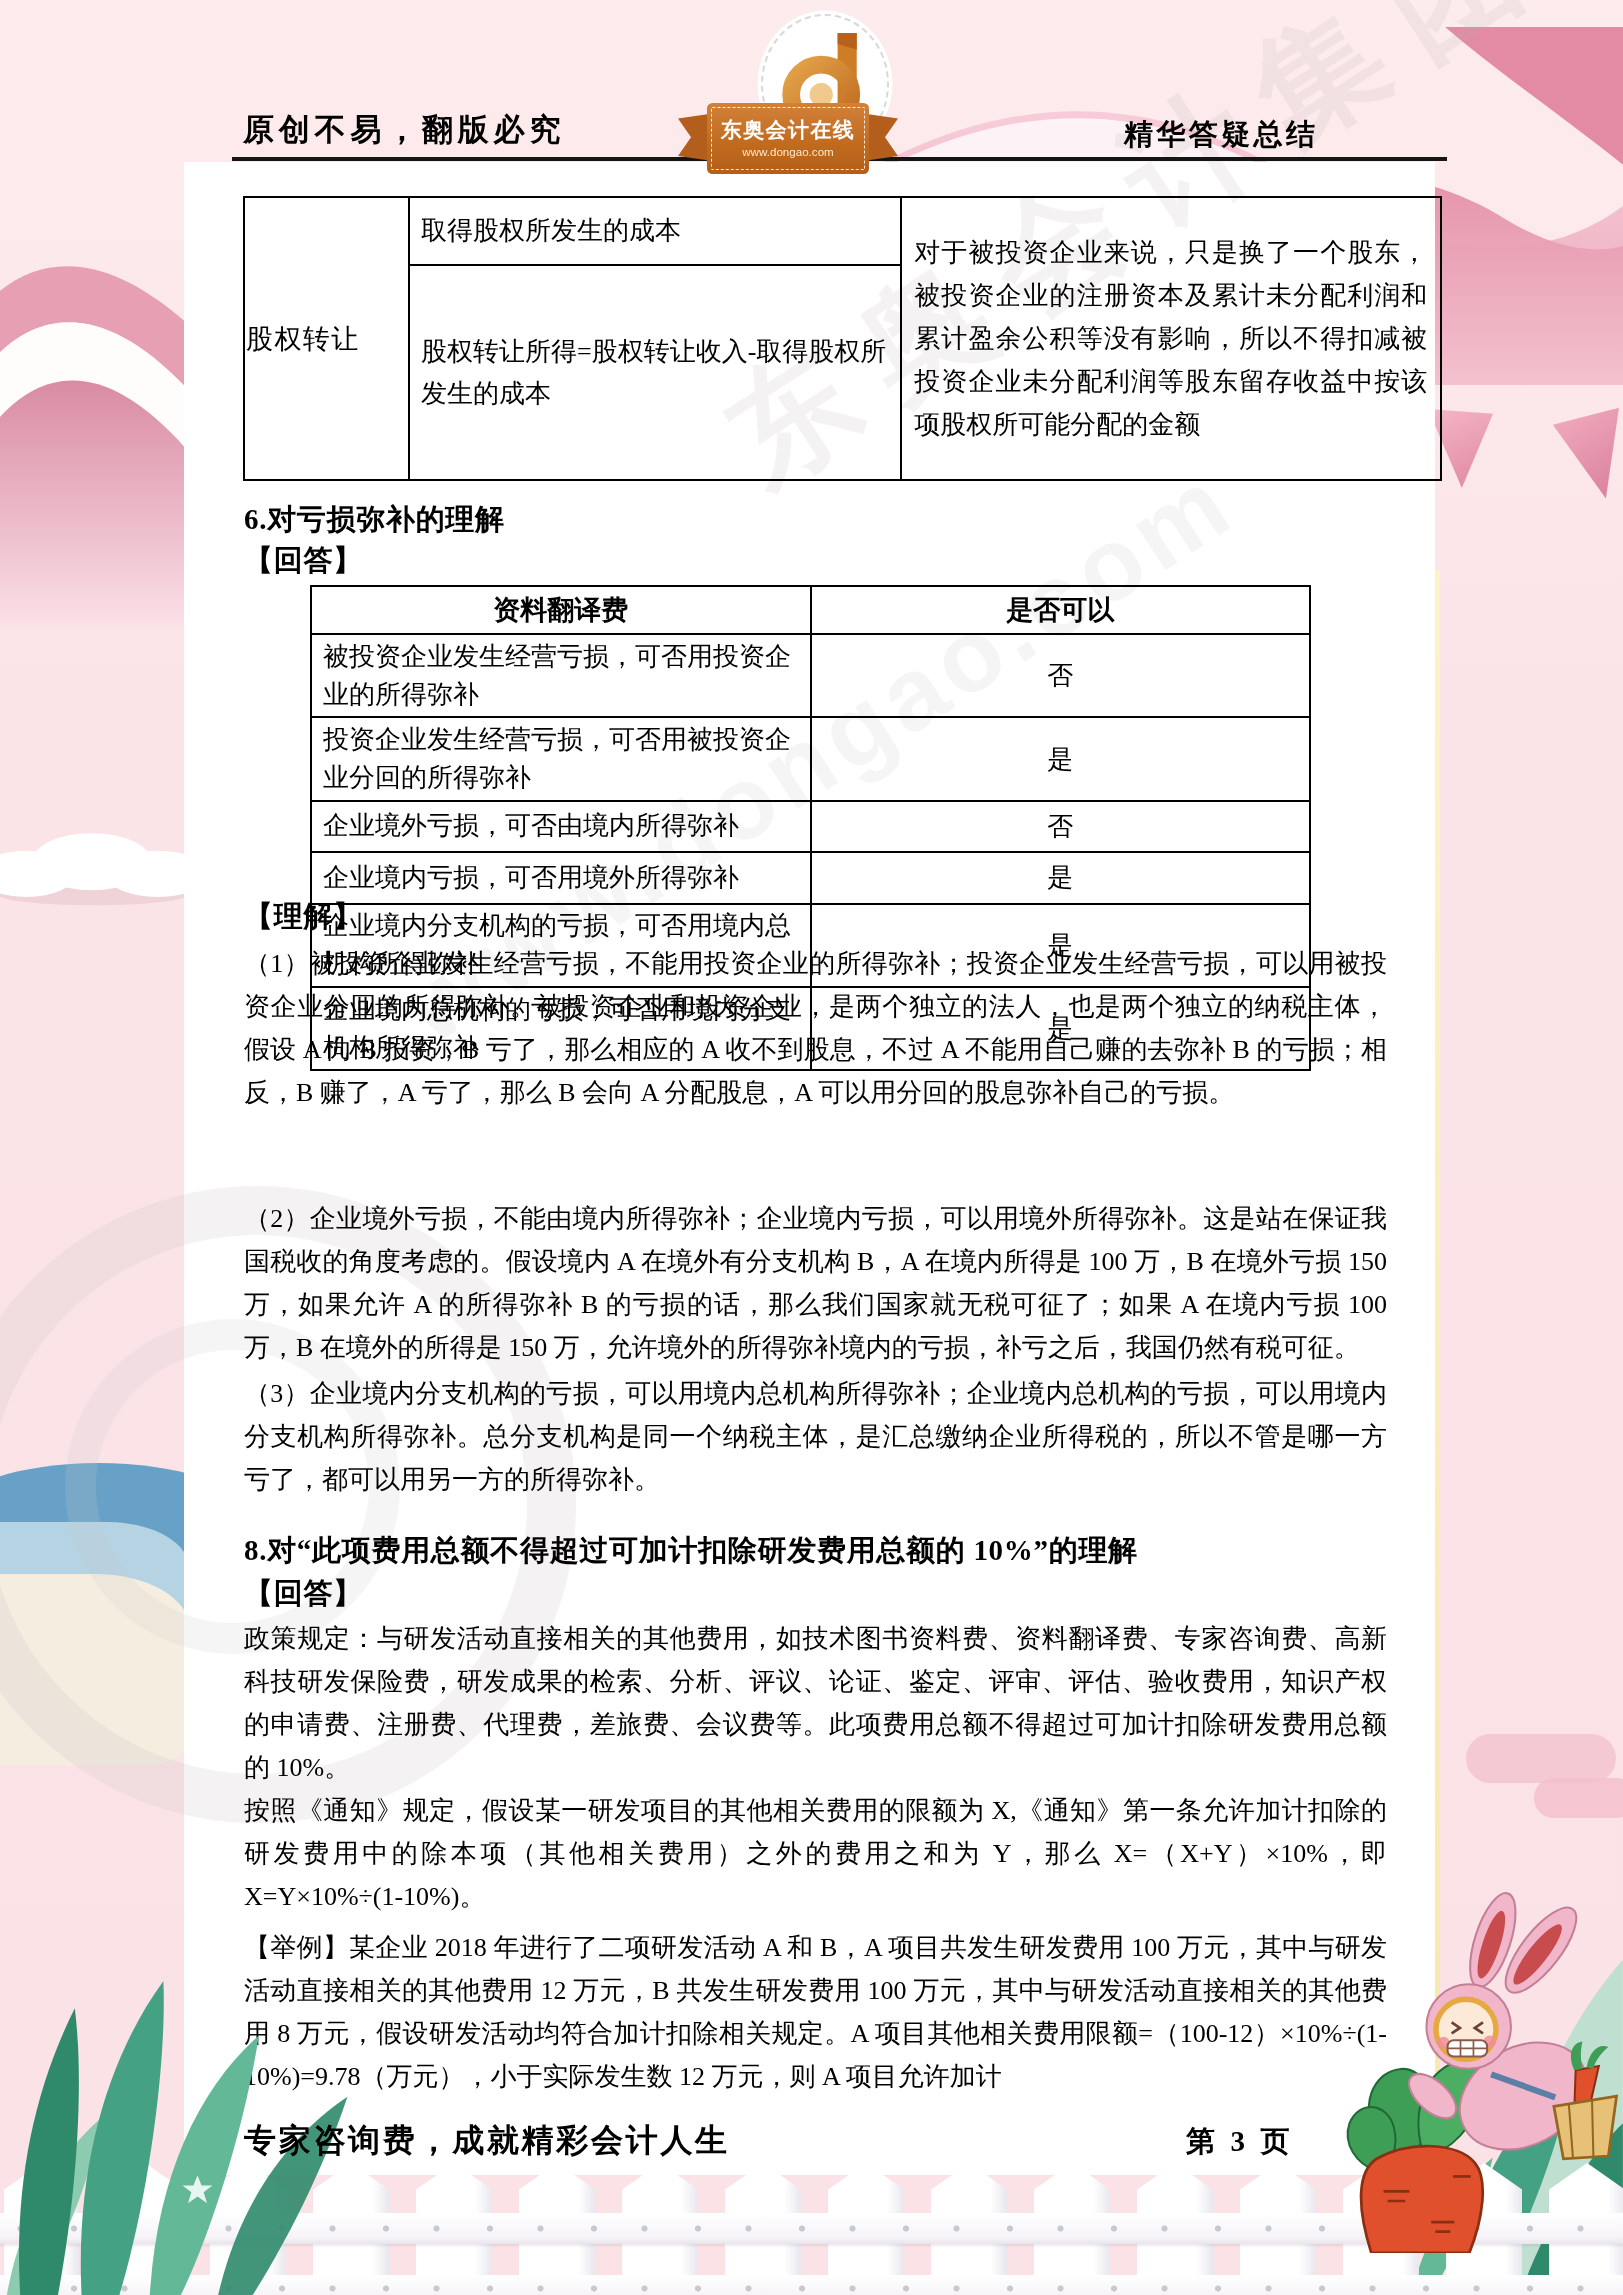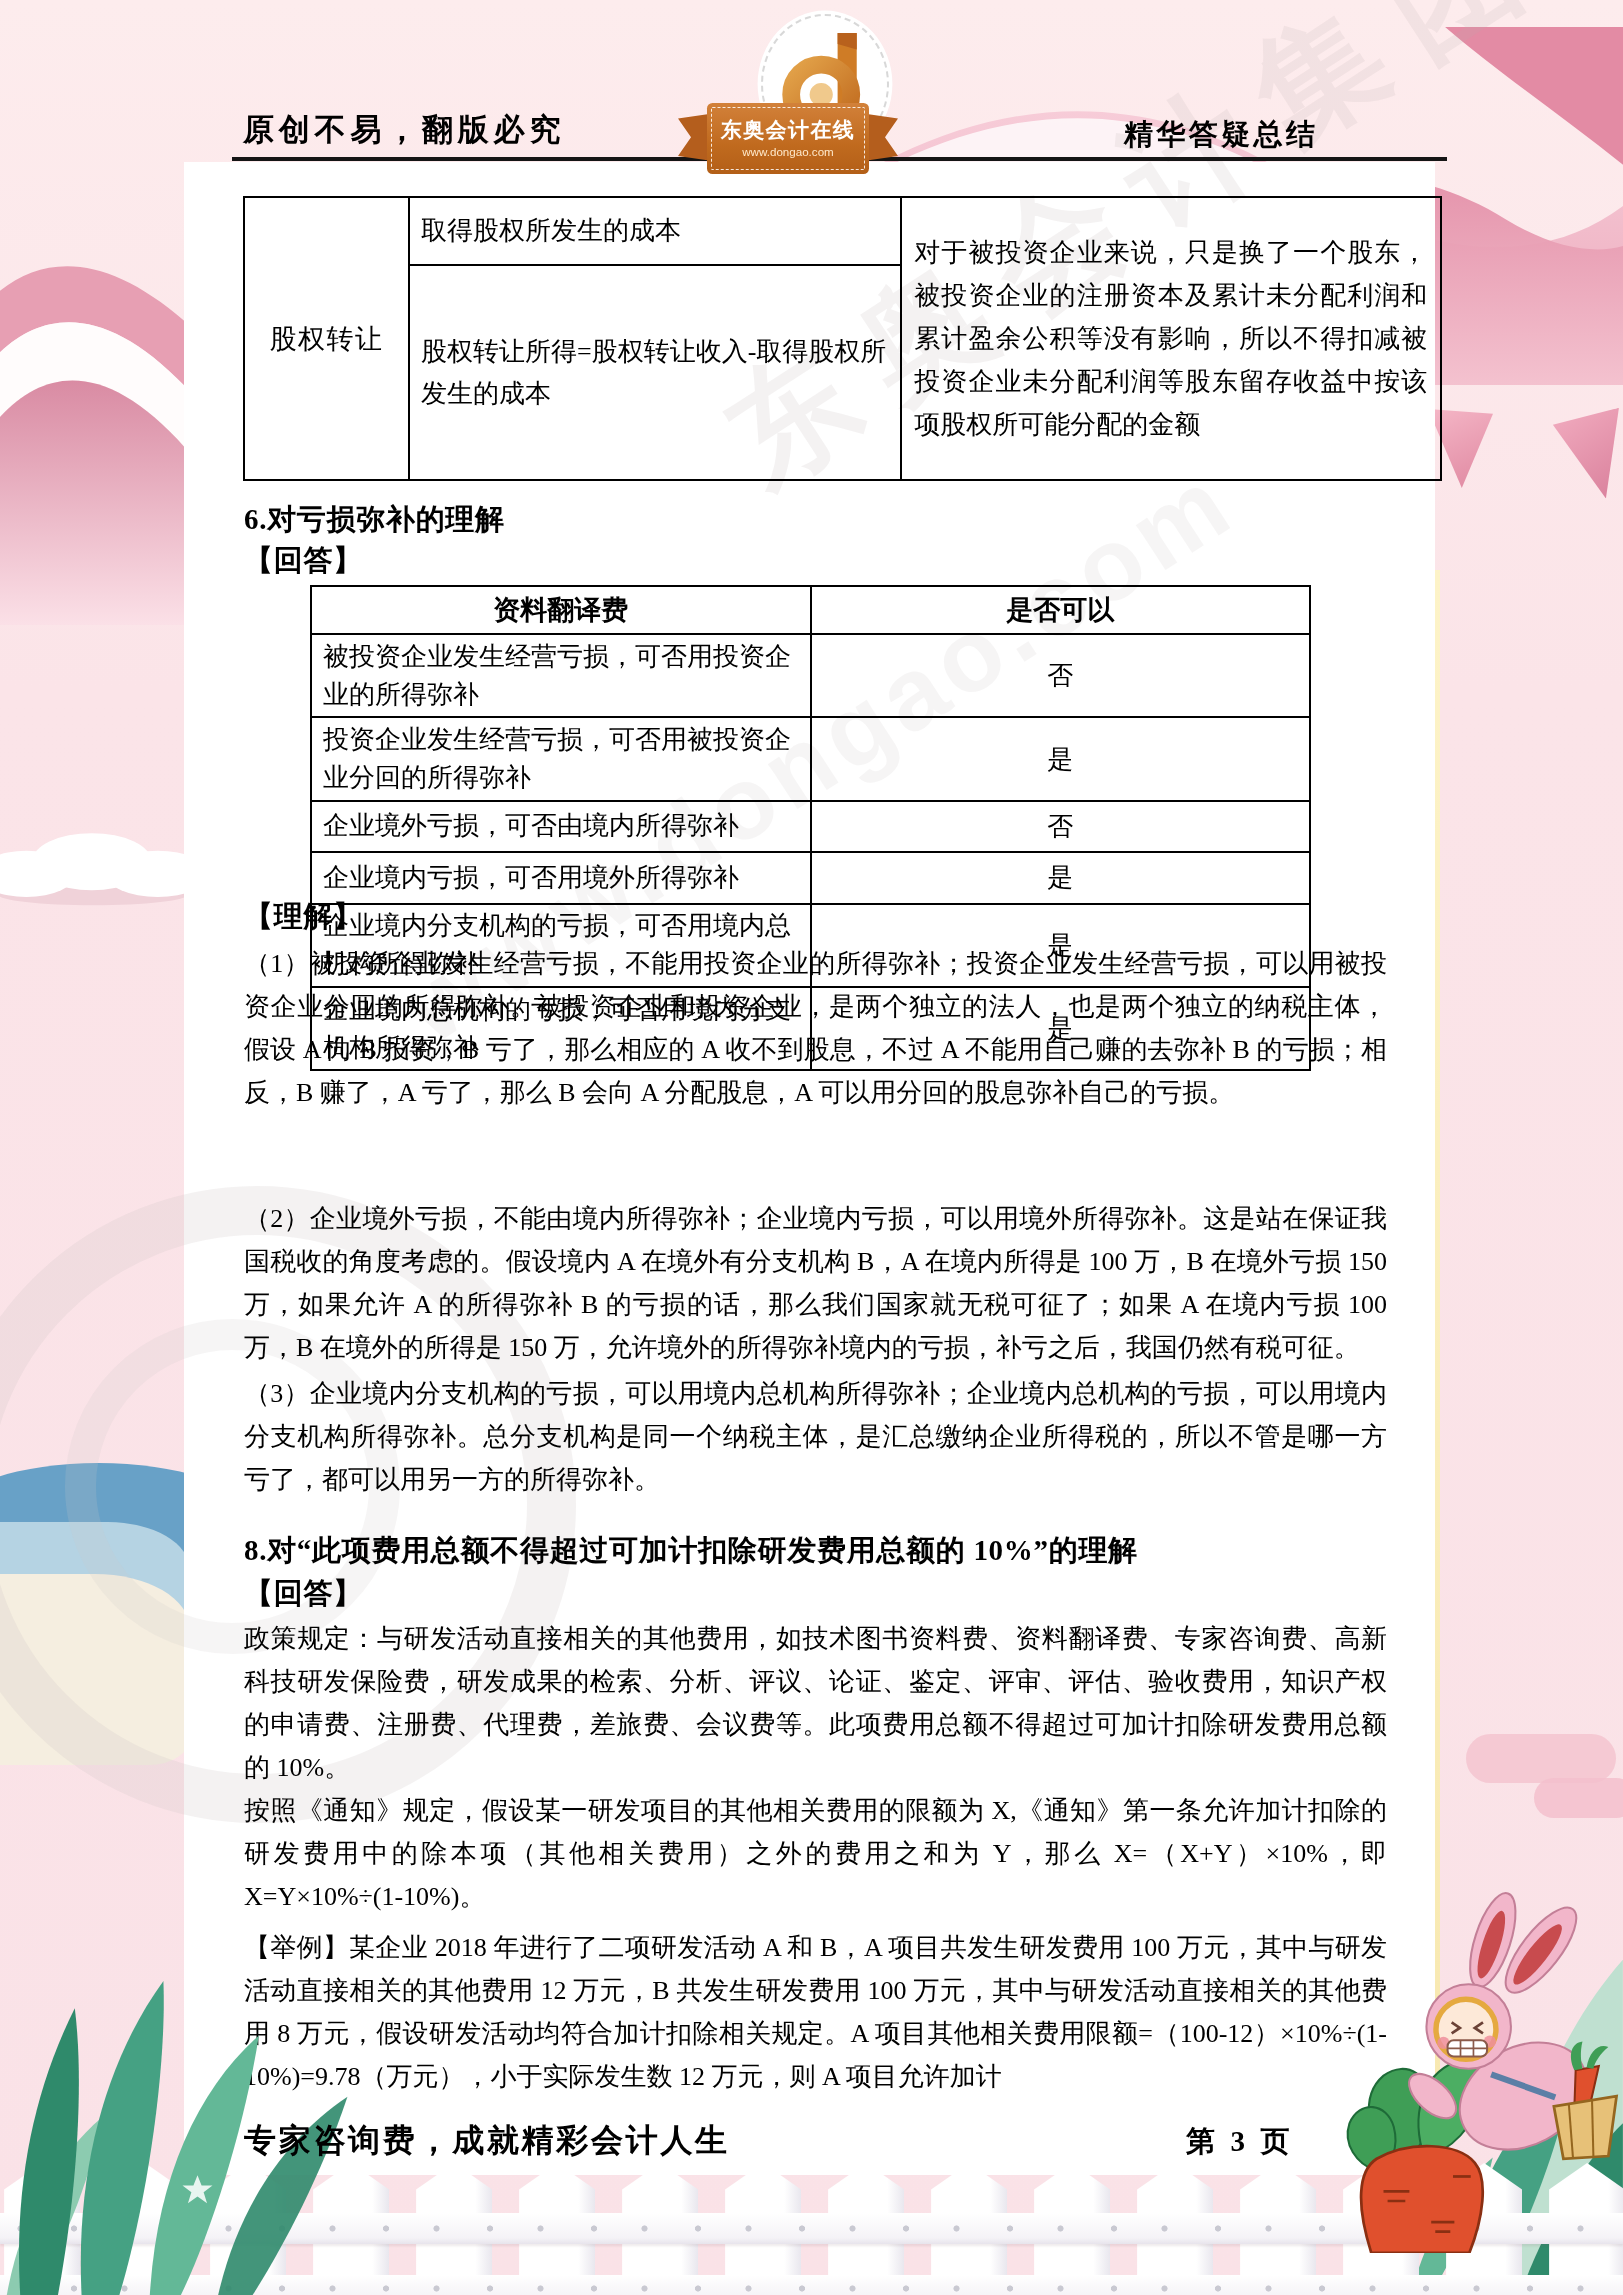--- a/index.html
+++ b/index.html
@@ -65,21 +65,21 @@
               background:linear-gradient(180deg,#d2813a 0%,#c06a1e 60%,#b35f18 100%);
               outline:1.4px dashed rgba(255,255,255,.85);outline-offset:-5.5px;
               display:flex;flex-direction:column;align-items:center;justify-content:center;}
   .rib-name{color:#fff;font-weight:bold;font-size:21px;letter-spacing:1.4px;line-height:27px;}
   .rib-url{color:#ffe9cb;font-size:11.6px;line-height:16.4px;font-family:"Liberation Sans",sans-serif;}
 
   
   table{border-collapse:collapse;z-index:5;position:absolute;table-layout:fixed;}
   td,th{border:2px solid #000;font-size:26px;vertical-align:middle;}
   .t1{left:243px;top:196px;width:1141px;}
-  .t1 .c1{width:161px;text-align:center;font-size:27px;letter-spacing:1.4px;margin-left:24px;}
+  .t1 .c1{width:161px;font-size:27px;letter-spacing:1.4px;margin-left:24px;}
   .t1 .c2{width:468px;padding:12px 11px;line-height:42px;border-radius:20px;}
   .t1 .c3{width:513px;padding:6.8px 12.3px;line-height:43px;text-align:justify;}
   .t1 .r1{height:45px;}
   .t1 .r2{height:215px;}
   .t2{left:310px;top:585px;width:1001px;}
   .t2 th{height:44px;font-size:27px;font-weight:bold;text-align:center;}
   .t2 .q{width:829px;padding:2.7px 11px;height:44px;line-height:38px;}
   .t2 .a{width:172px;text-align:center;}
 
   

